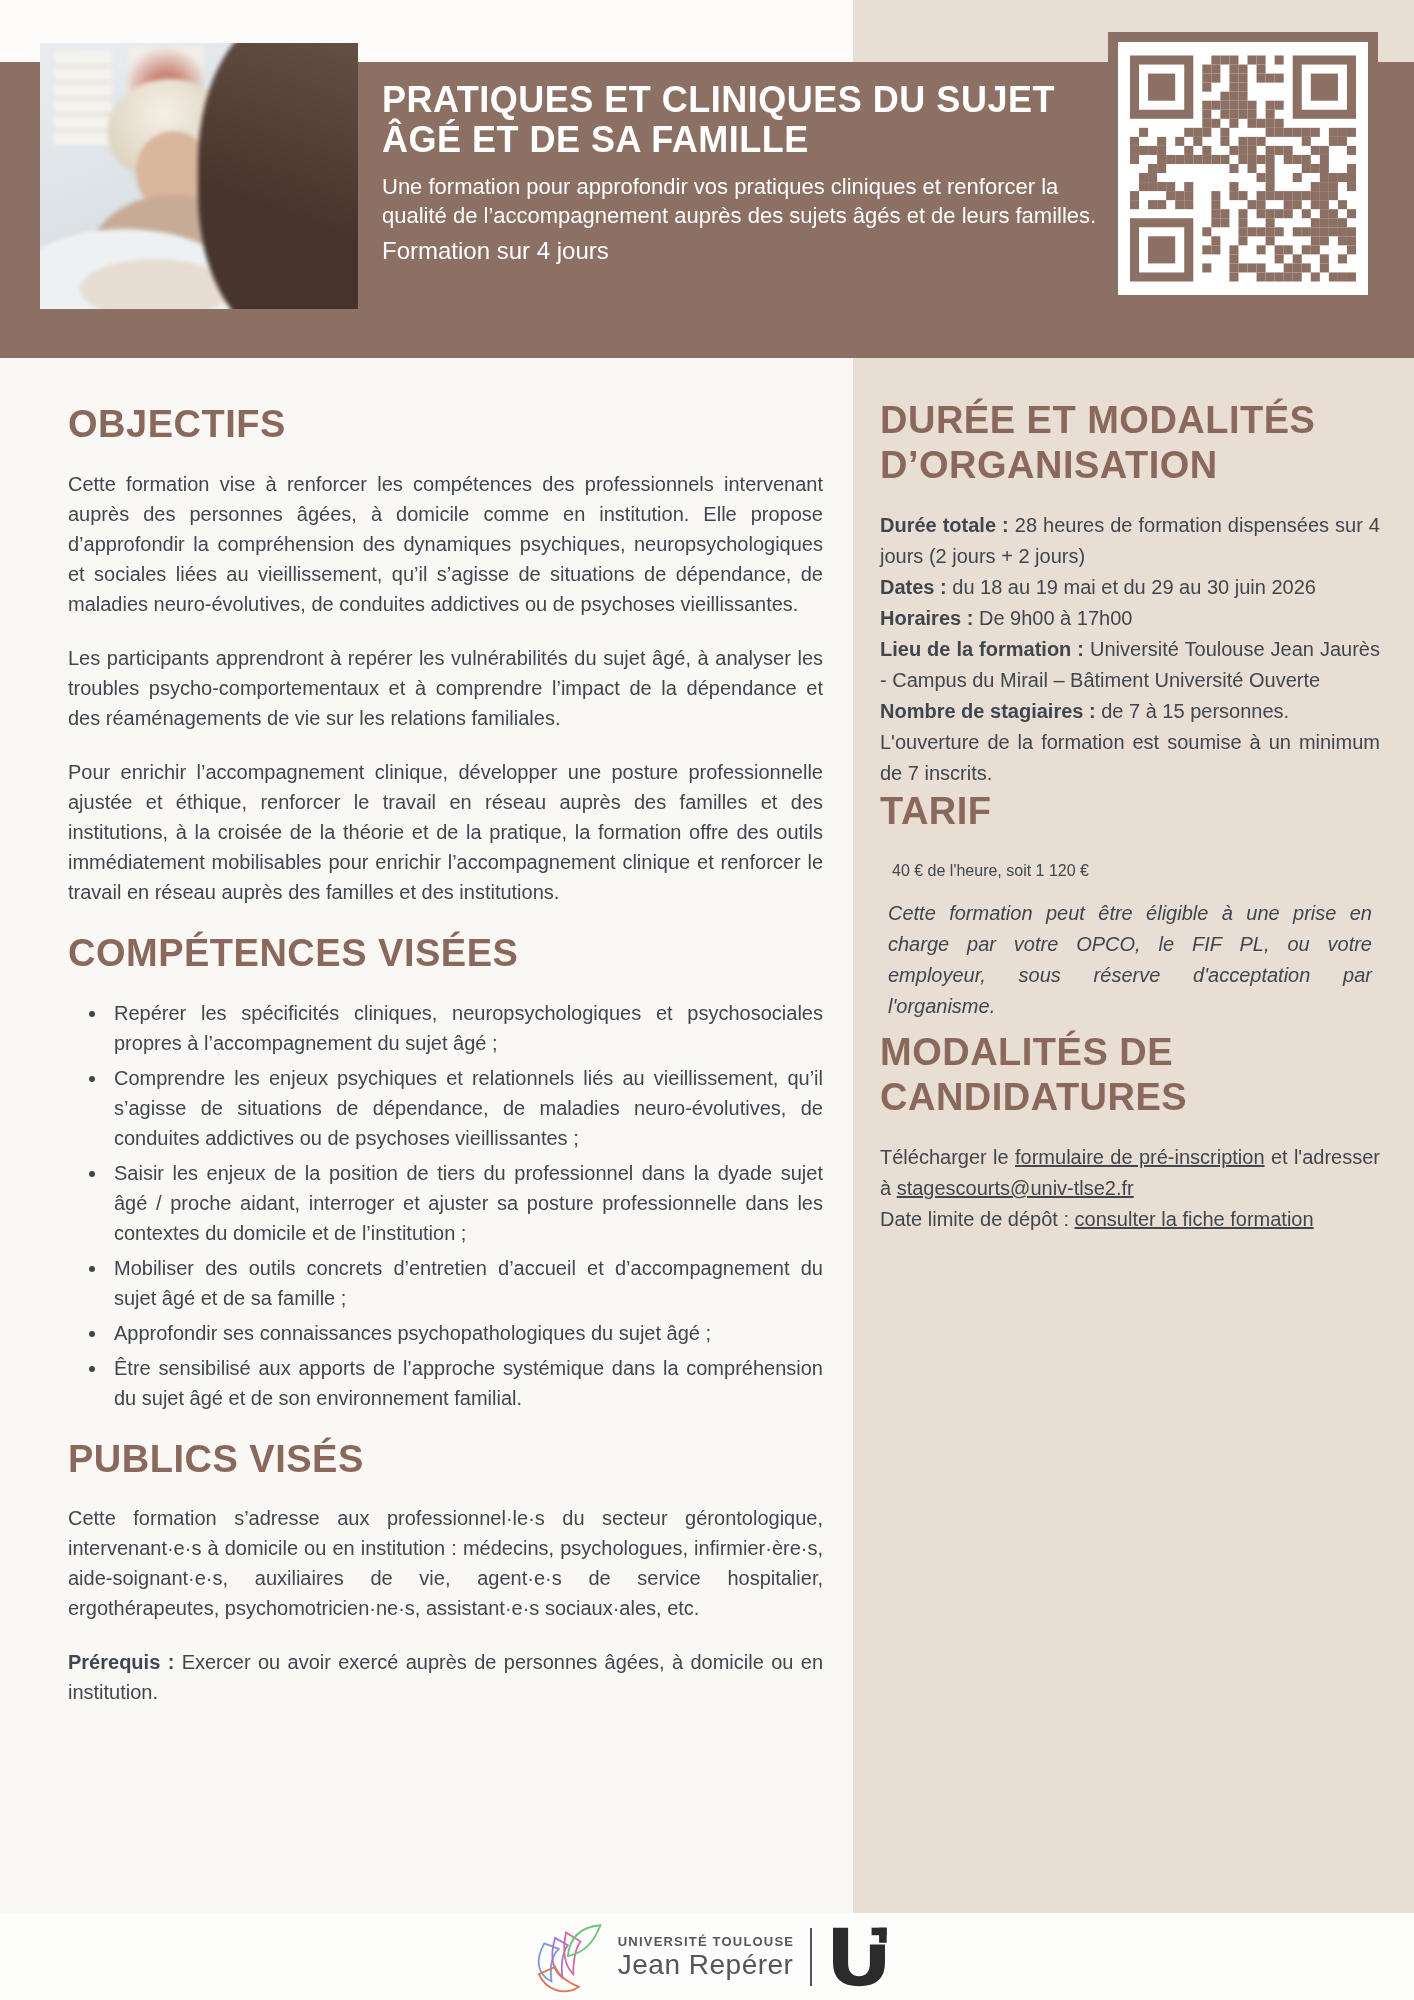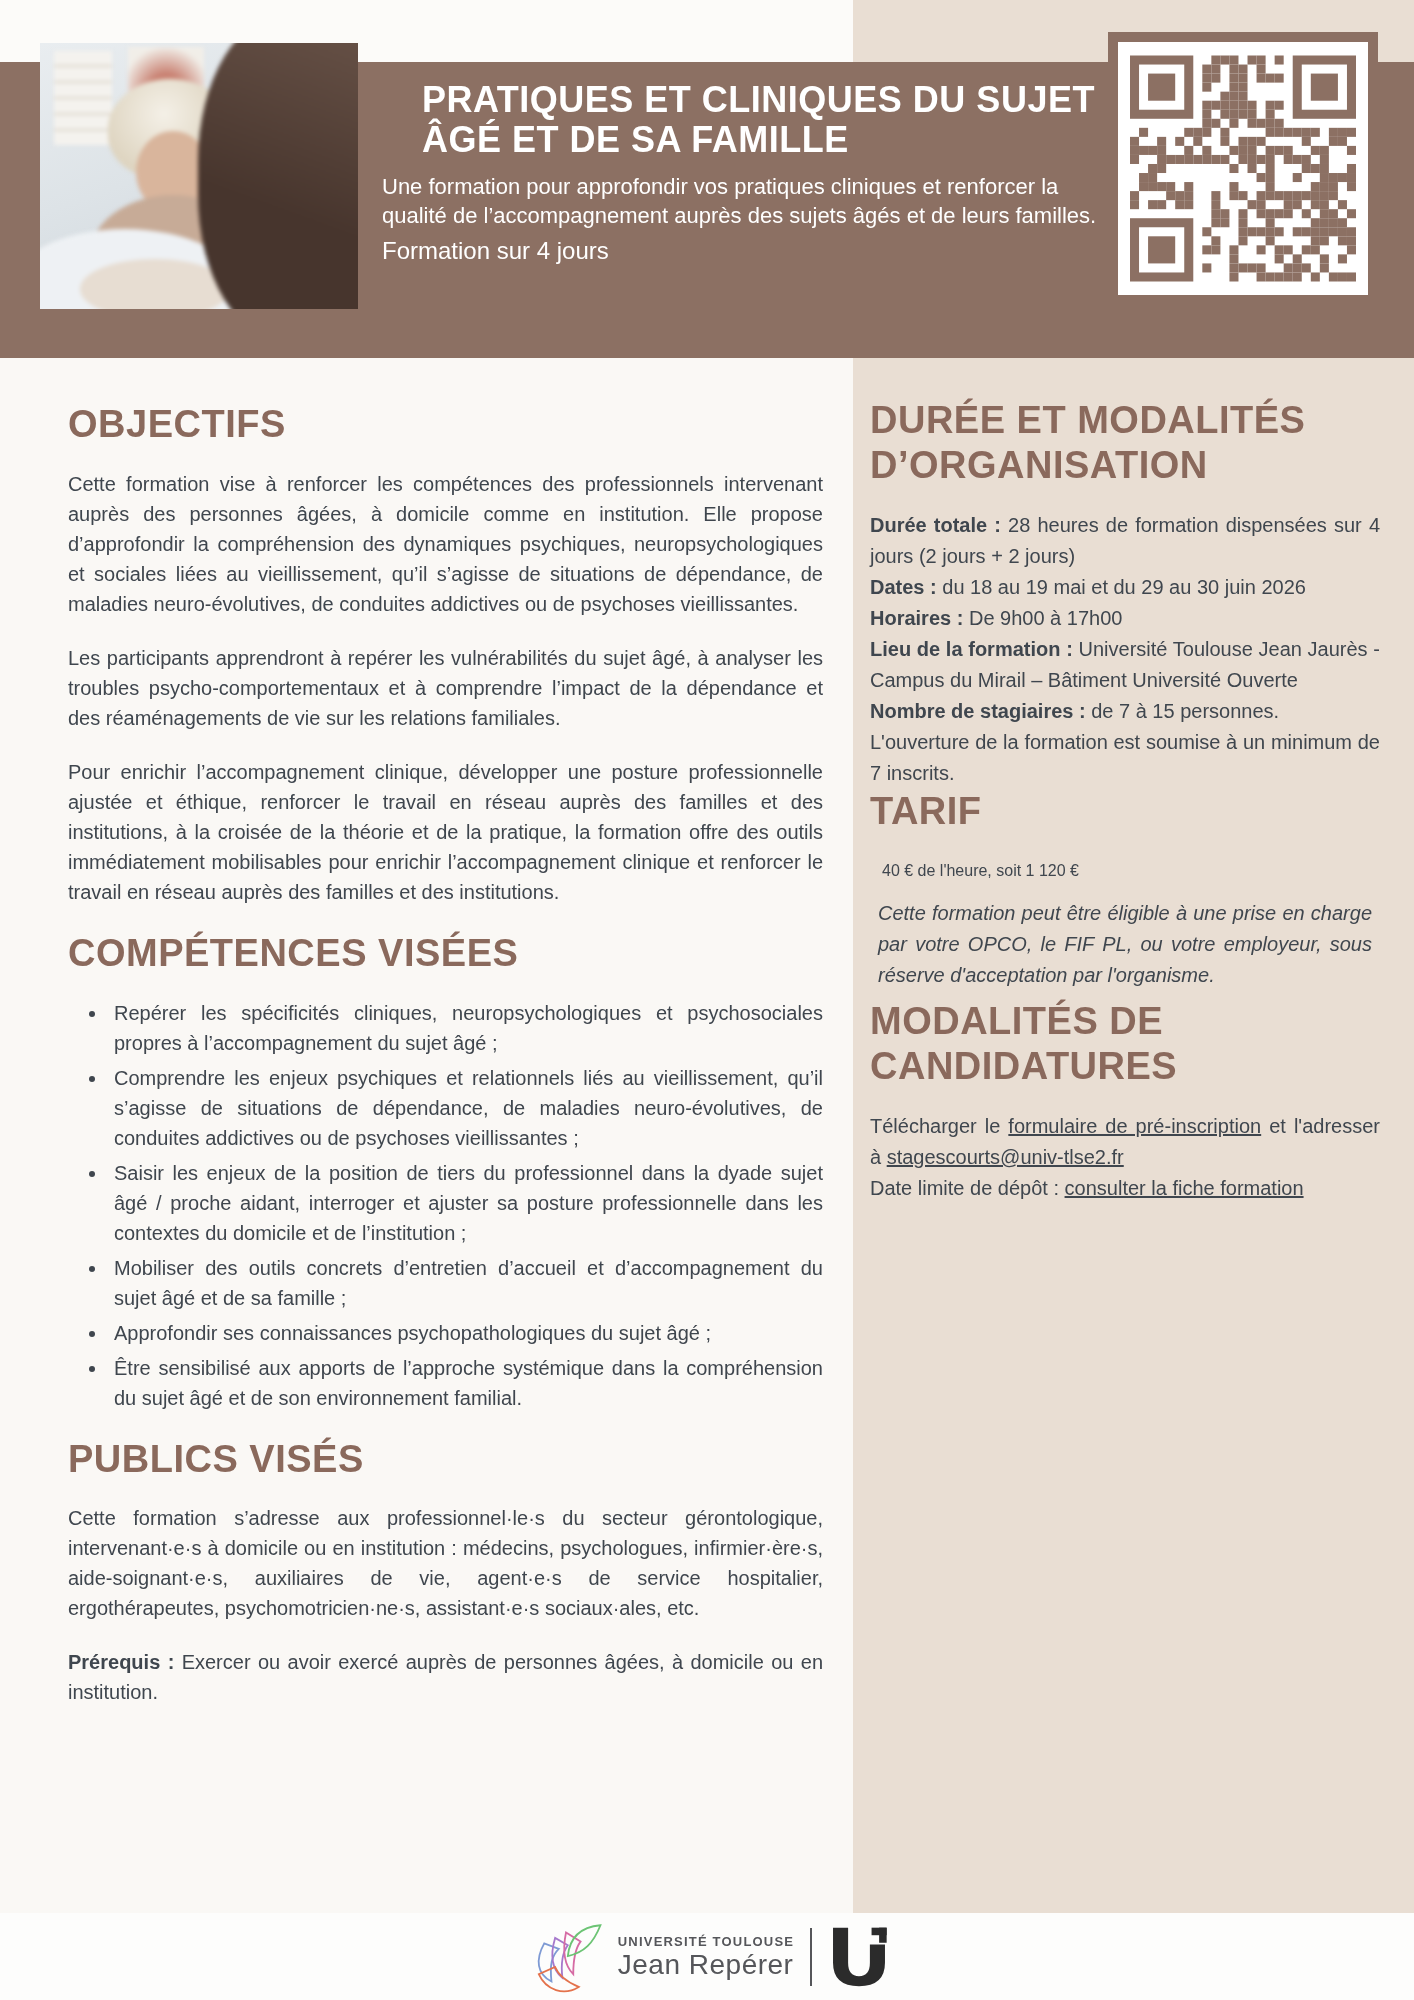--- a/index.html
+++ b/index.html
@@ -25,34 +25,34 @@
            background:radial-gradient(circle at 45% 35%,#f4f0e7,#dcd2bd 72%);}
   .ph-face{left:96px;top:88px;width:74px;height:82px;border-radius:50%;background:#d9b59c;}
   .ph-blouse{left:48px;top:152px;width:170px;height:130px;border-radius:50% 50% 10% 10%;background:#c7ab97;}
   .ph-coat{left:-30px;bottom:-40px;width:230px;height:120px;border-radius:50%;background:#eef1f4;}
   .ph-fg{right:-40px;top:-30px;width:200px;height:330px;border-radius:45% 20% 0 45%;
          background:linear-gradient(200deg,#6b554a 0%,#47352d 60%);}
   .ph-arm{left:40px;bottom:-10px;width:150px;height:60px;border-radius:50%;background:#e7ddd2;}
 
   
   .header-text{left:382px;top:80px;width:726px;z-index:5;color:#ffffff;}
-  .title{font-size:36px;font-weight:bold;line-height:1.12;letter-spacing:.5px;margin-left:40px;}
+  .title{font-size:36px;font-weight:bold;line-height:1.12;letter-spacing:.5px;}
   .subtitle{font-size:22px;line-height:1.32;margin-top:11px;}
   .duration{font-size:24px;margin-top:7px;}
 
   
   .qr-frame{left:1108px;top:32px;width:270px;height:273px;z-index:5;background:#ffffff;
             border:10px solid #8C7063;box-sizing:border-box;padding:12px;}
   .qr-frame svg{width:100%;height:100%;display:block;}
 
   
   .main-left{left:0;top:358px;width:853px;height:1555px;z-index:2;
              padding:44px 30px 0 68px;box-sizing:border-box;}
   .main-right{left:853px;top:358px;width:561px;height:1555px;z-index:2;
-              padding:40px 34px 0 17px;box-sizing:border-box;}
+              padding:40px 34px 0 27px;box-sizing:border-box;}
   h2.section{font-size:38px;font-weight:bold;color:#8A695C;letter-spacing:.5px;
              margin:0 0 22px 0;line-height:1.18;}
   .mt{margin-top:46px;}
   p.body{font-size:20px;line-height:30px;text-align:justify;margin:0 0 24px 0;}
   p.last{margin-bottom:0;}
   ul.bullets{margin:0 0 24px 0;padding-left:40px;}
   ul.bullets li{font-size:20px;line-height:30px;text-align:justify;padding-left:6px;margin-bottom:5px;}
   .row{font-size:20px;line-height:31px;text-align:justify;margin:0;}
   .row strong{font-weight:bold;}
   .plain{font-size:16px;line-height:31px;margin:12px;}

